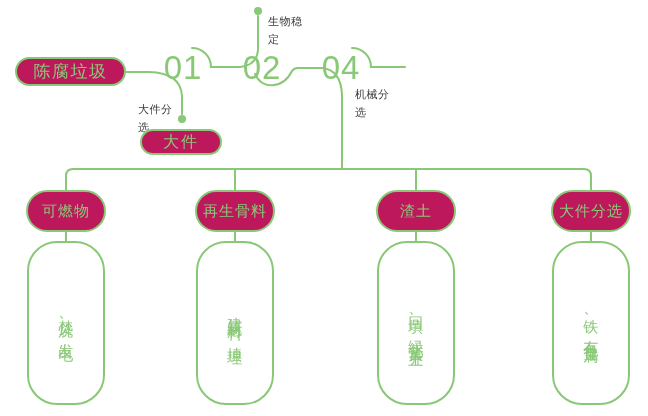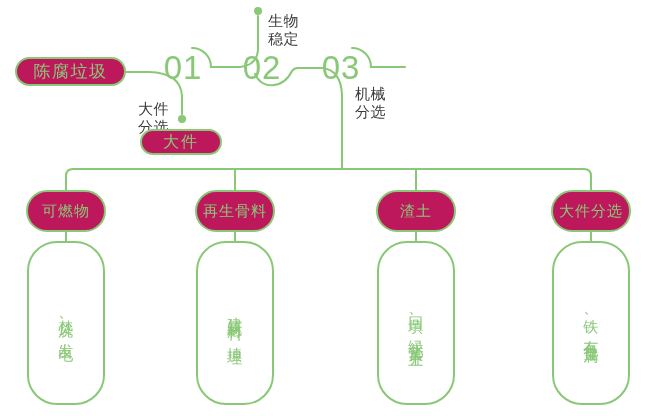--- a/index.html
+++ b/index.html
@@ -16,21 +16,21 @@
   }
   .pill-root{left:15px;top:57px;width:111px;height:29px;font-size:17px;letter-spacing:1.5px;}
   .pill-mid{left:140px;top:129px;width:82px;height:26px;font-size:16px;letter-spacing:2px;}
   .pill-cat{top:190px;width:80px;height:42px;font-size:15px;letter-spacing:1px;}
   .stage-num{
     position:absolute;top:53px;width:48px;text-align:center;
     color:#89c876;font-size:33px;font-weight:500;letter-spacing:1px;line-height:30px;
   }
   .proc-label{
     position:absolute;width:36px;color:#3c3c3c;
-    font-size:15px;line-height:18px;font-weight:500;letter-spacing:0.5px;
+    font-size:11px;line-height:18px;font-weight:500;letter-spacing:0.5px;
   }
   .vbox{
     position:absolute;top:241px;width:78px;height:164px;box-sizing:border-box;
     border:2px solid #89c876;border-radius:30px;background:#ffffff;
     display:flex;align-items:center;justify-content:center;
   }
   .vtext{
     writing-mode:vertical-lr;color:#89c876;
     font-size:15px;letter-spacing:3px;line-height:1.15;
   }
@@ -57,21 +57,21 @@
     <path d="M 416 216 V 241"></path>
     <path d="M 591 216 V 241"></path>
   </svg>
 
   <div class="pill pill-root">
     <span>陈腐垃圾</span>
   </div>
 
   <div class="stage-num" style="left:159px;">01</div>
   <div class="stage-num" style="left:238px;">02</div>
-  <div class="stage-num" style="left:317px;">03</div>
+  <div class="stage-num" style="left:317px;">04</div>
 
   <div class="proc-label" style="left:138px;top:100px;">大件分选</div>
   <div class="proc-label" style="left:268px;top:12px;">生物稳定</div>
   <div class="proc-label" style="left:355px;top:85px;">机械分选</div>
 
   <div class="pill pill-mid">
     <span>大件</span>
   </div>
 
   <div class="pill pill-cat" style="left:26px;">

